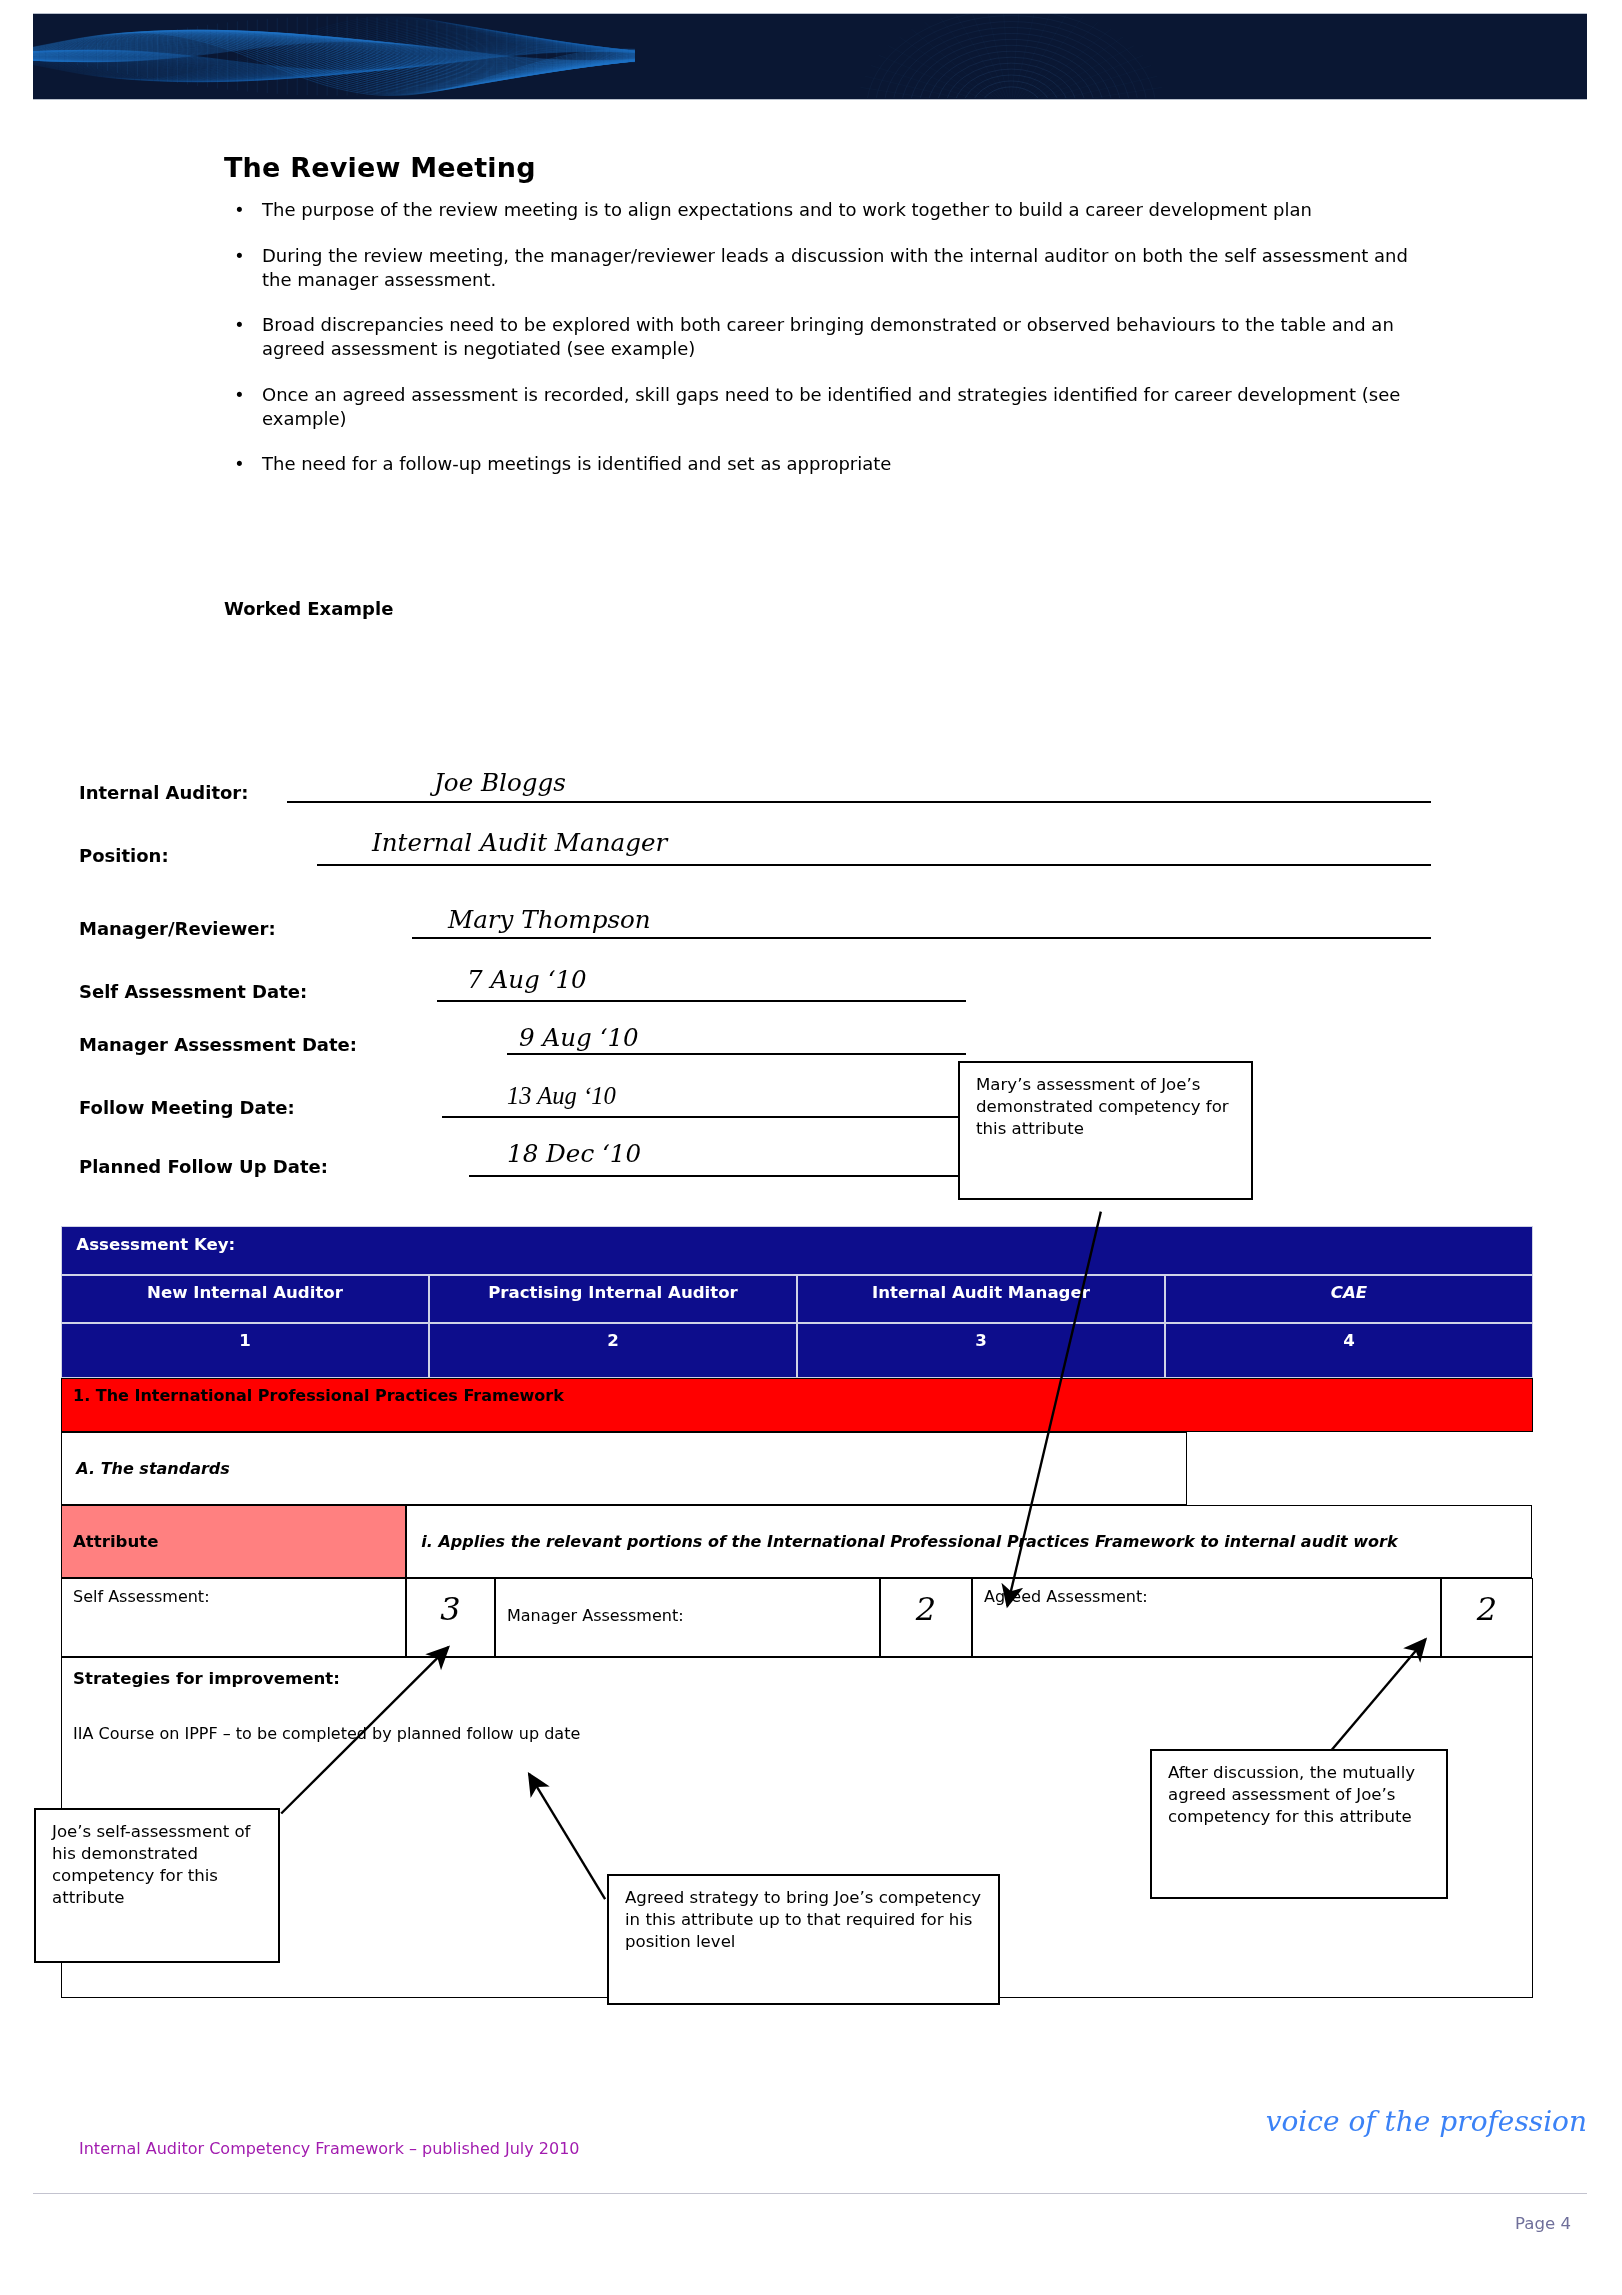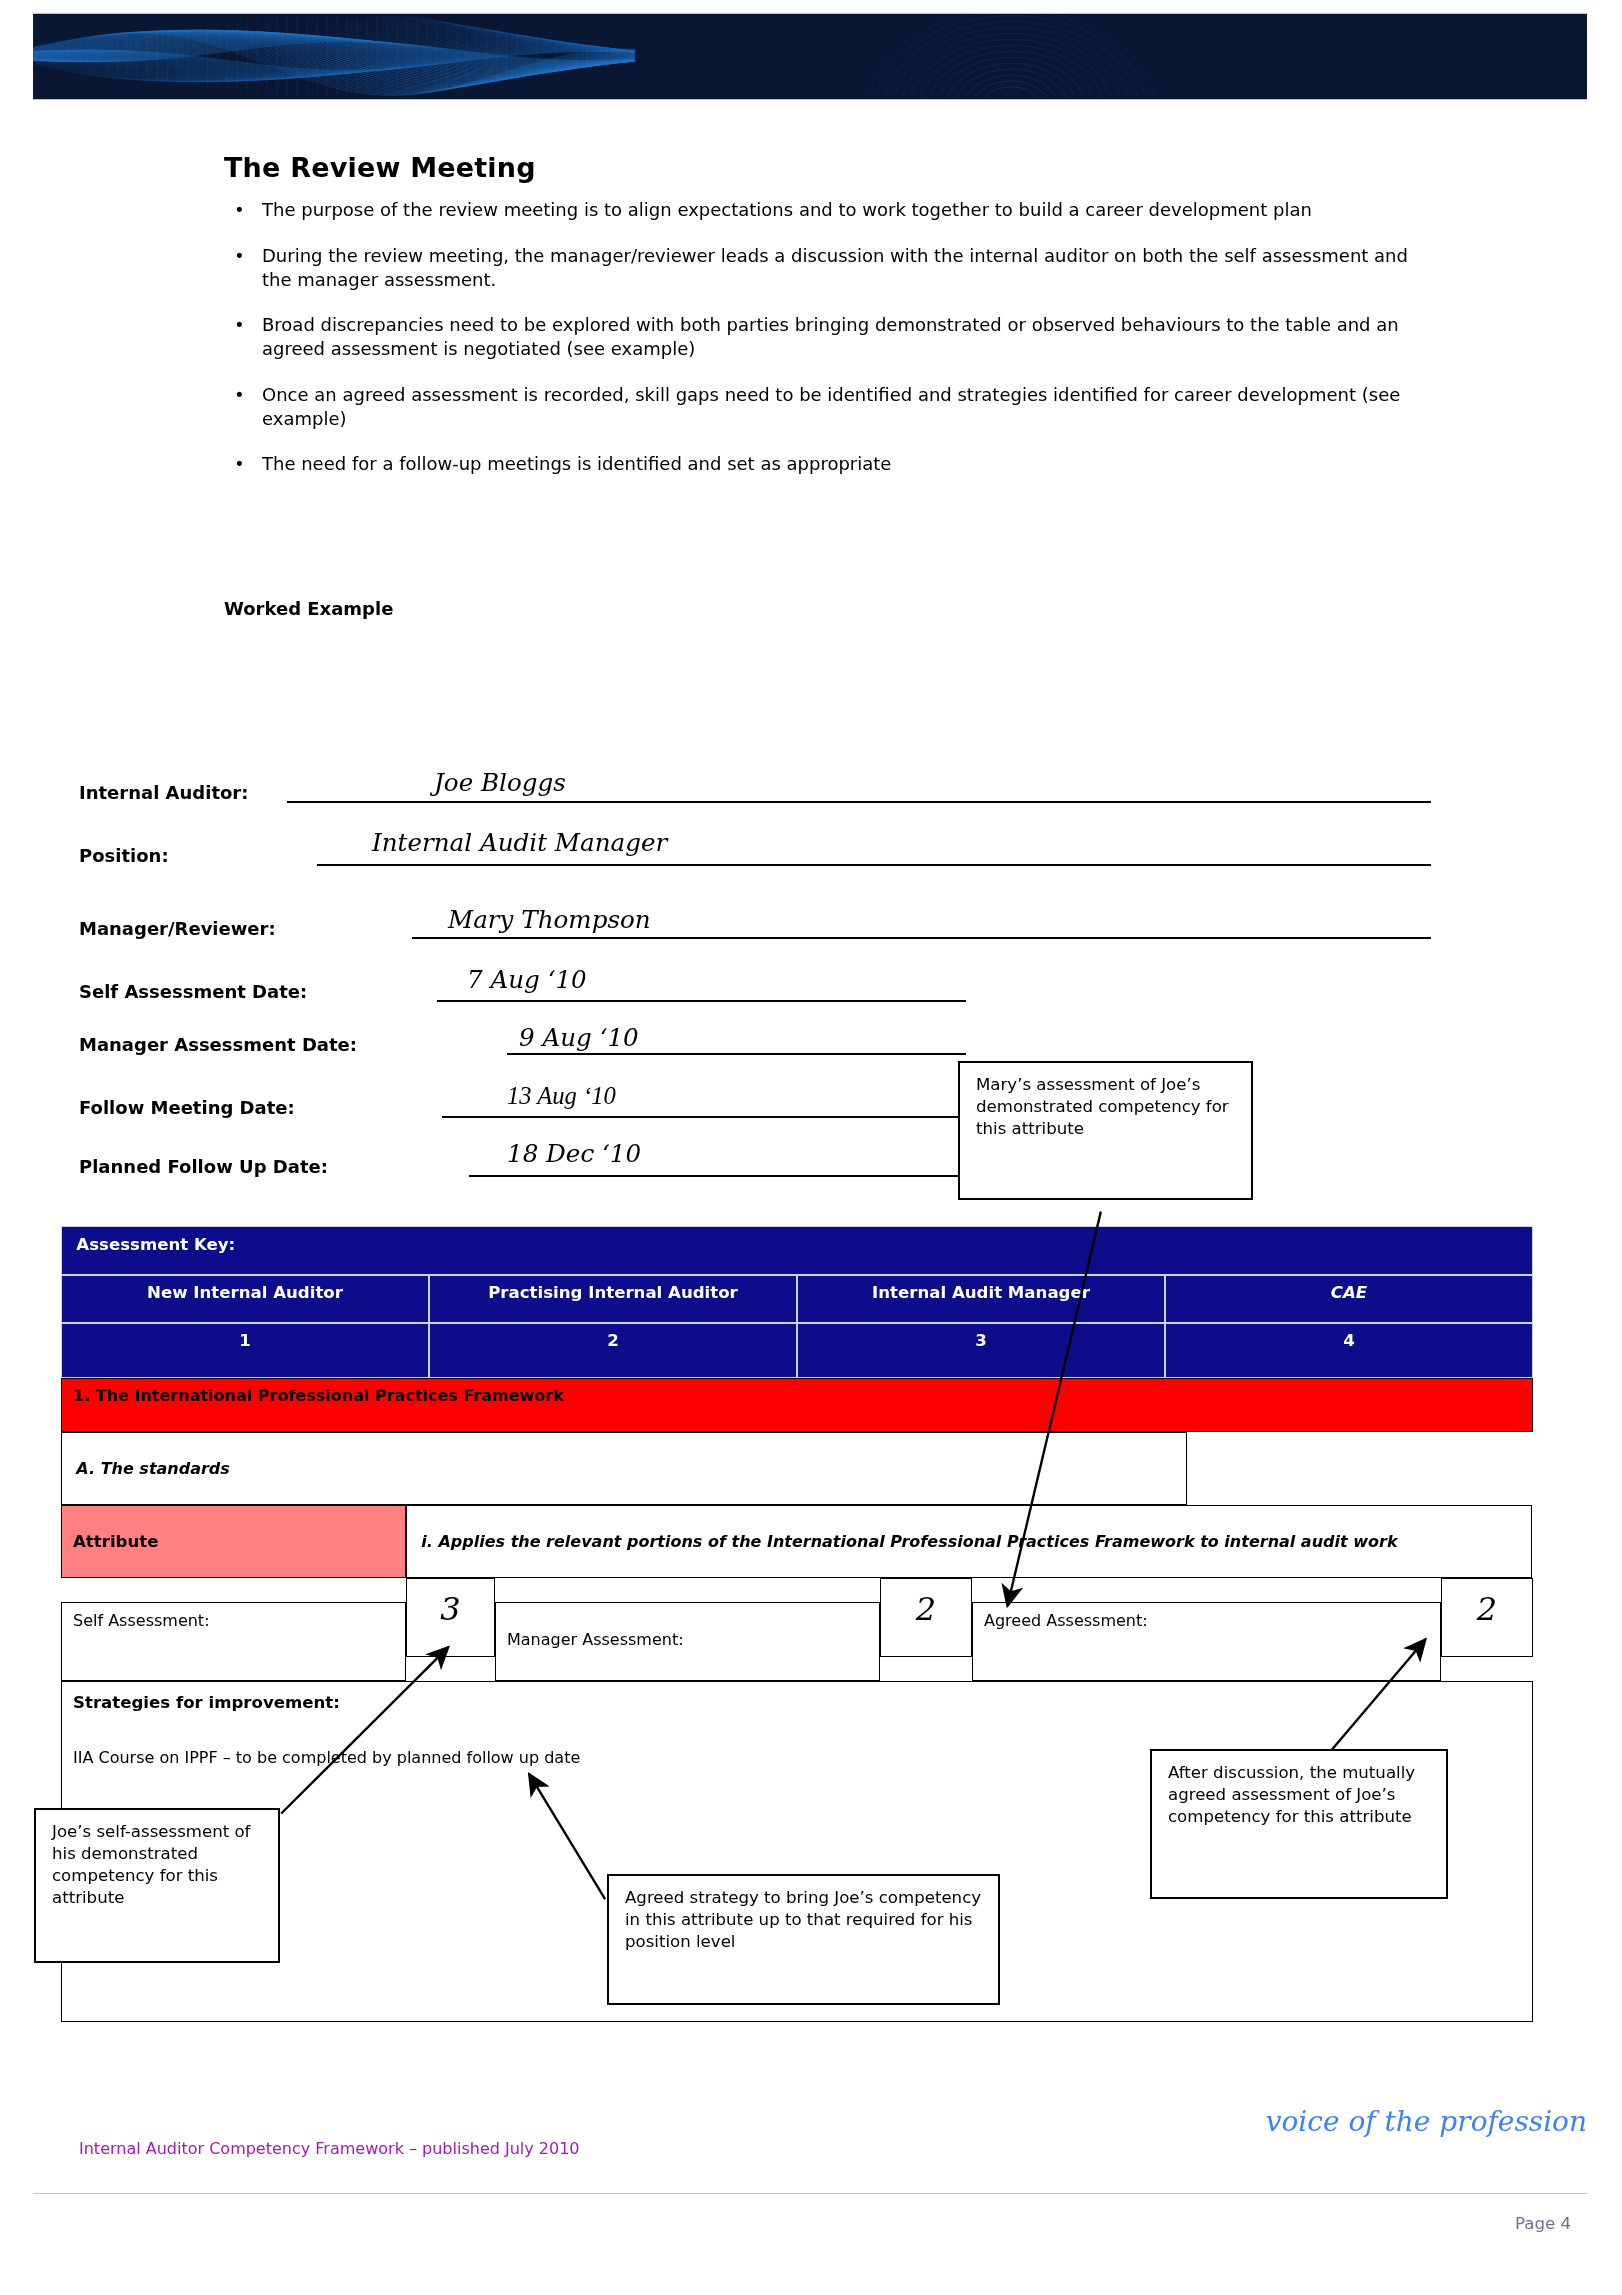--- a/index.html
+++ b/index.html
@@ -167,21 +167,20 @@
     font-style: italic;
     color: #000;
   }
 
   .asl {
     background: #fff;
     border: 1.6px solid #000;
     font-size: 16px;
     color: #000;
     padding: 8px 0 0 11px;
-    margin-top: 24px;
   }
   .asv {
     background: #fff;
     border: 1.6px solid #000;
     font-family: "DejaVu Serif", serif;
     font-style: italic;
     font-size: 32px;
     color: #000;
     display: flex;
     align-items: flex-start;
@@ -463,21 +462,21 @@
     <div class="bullet">
       <span class="dot">•</span>
       <span>The purpose of the review meeting is to align expectations and to work together to build a career development plan</span>
     </div>
     <div class="bullet">
       <span class="dot">•</span>
       <span>During the review meeting, the manager/reviewer leads a discussion with the internal auditor on both the self assessment and the manager assessment.</span>
     </div>
     <div class="bullet">
       <span class="dot">•</span>
-      <span>Broad discrepancies need to be explored with both parties bringing demonstrated or observed behaviours to the table and an agreed assessment is negotiated (see example)</span>
+      <span>Broad discrepancies need to be explored with both career bringing demonstrated or observed behaviours to the table and an agreed assessment is negotiated (see example)</span>
     </div>
     <div class="bullet">
       <span class="dot">•</span>
       <span>Once an agreed assessment is recorded, skill gaps need to be identified and strategies identified for career development (see example)</span>
     </div>
     <div class="bullet">
       <span class="dot">•</span>
       <span>The need for a follow-up meetings is identified and set as appropriate</span>
     </div>
   </div>

